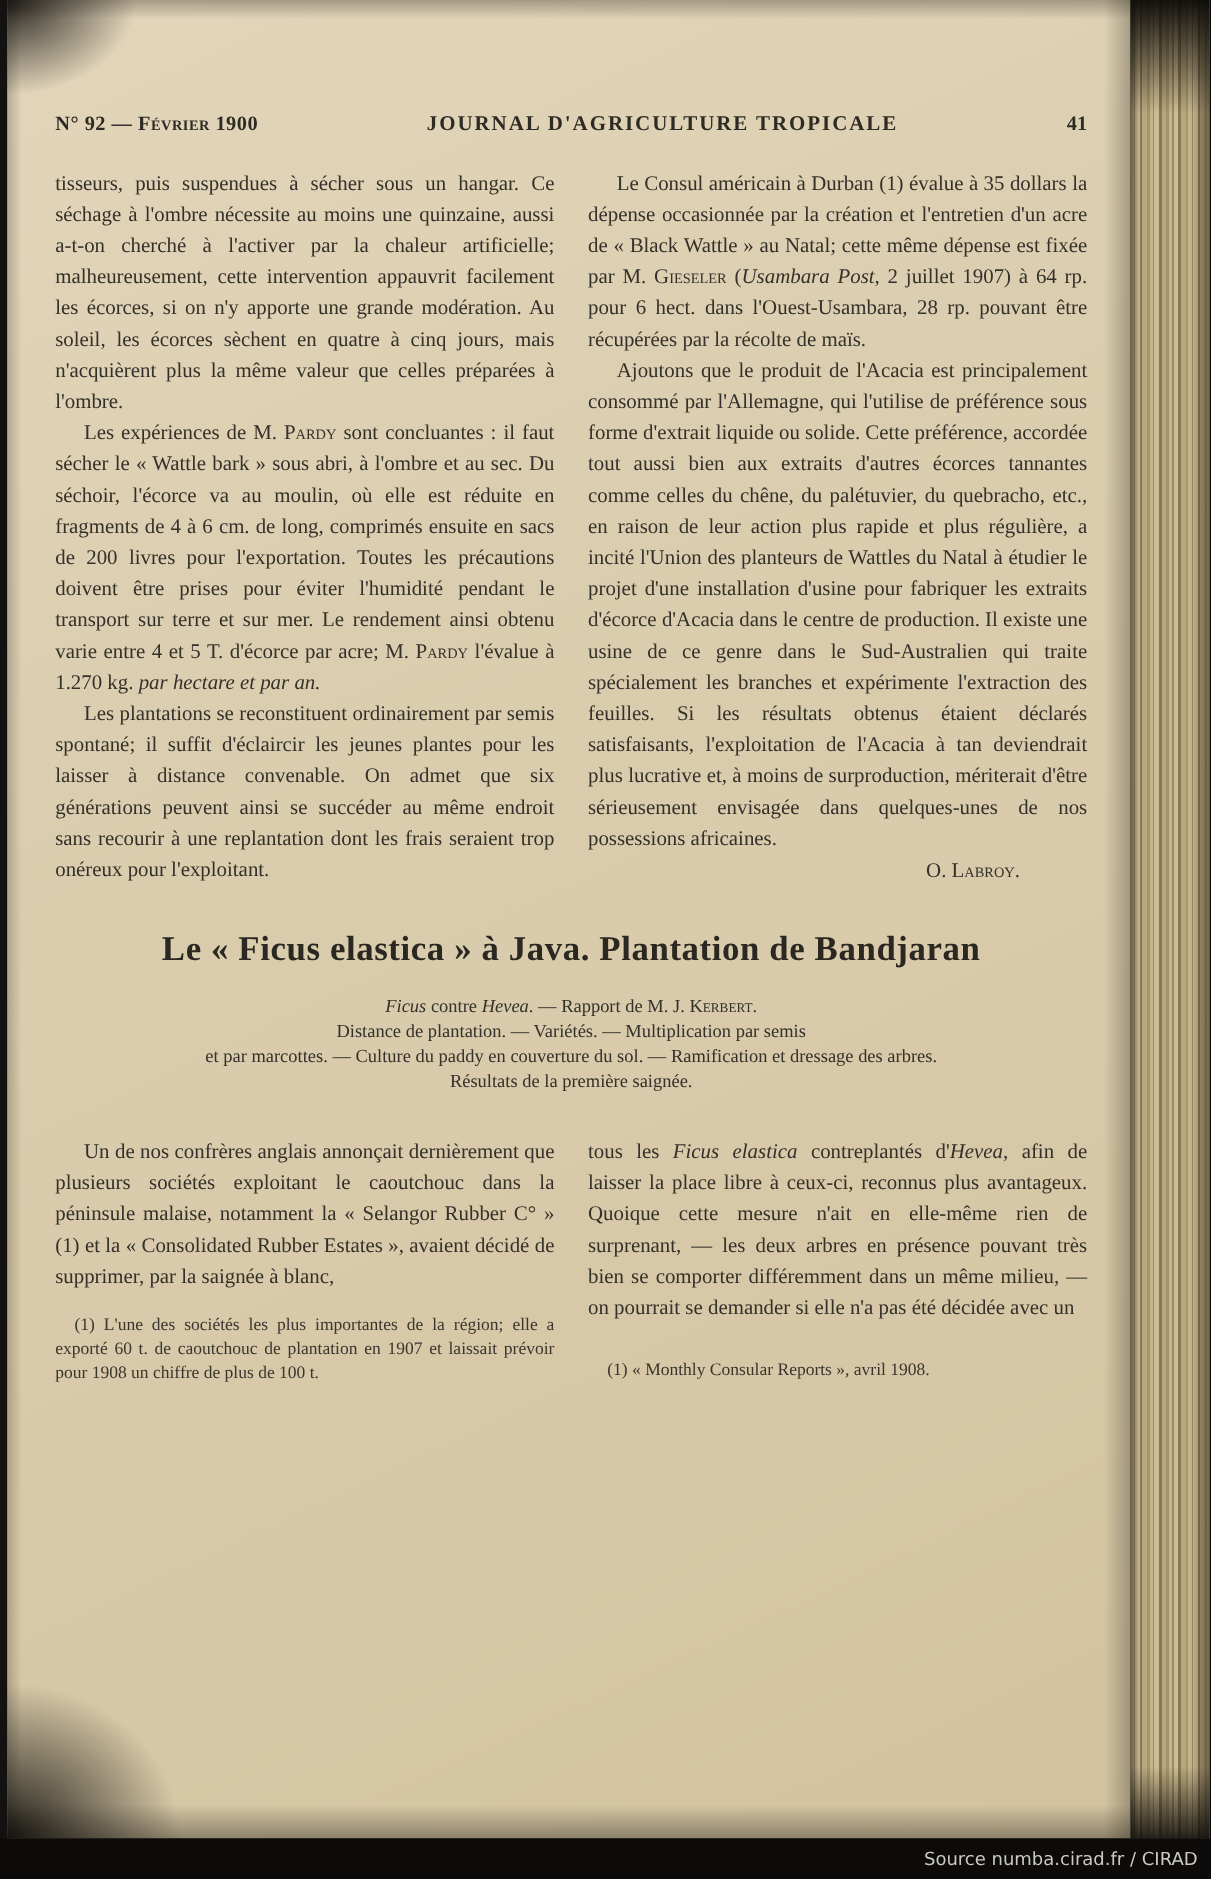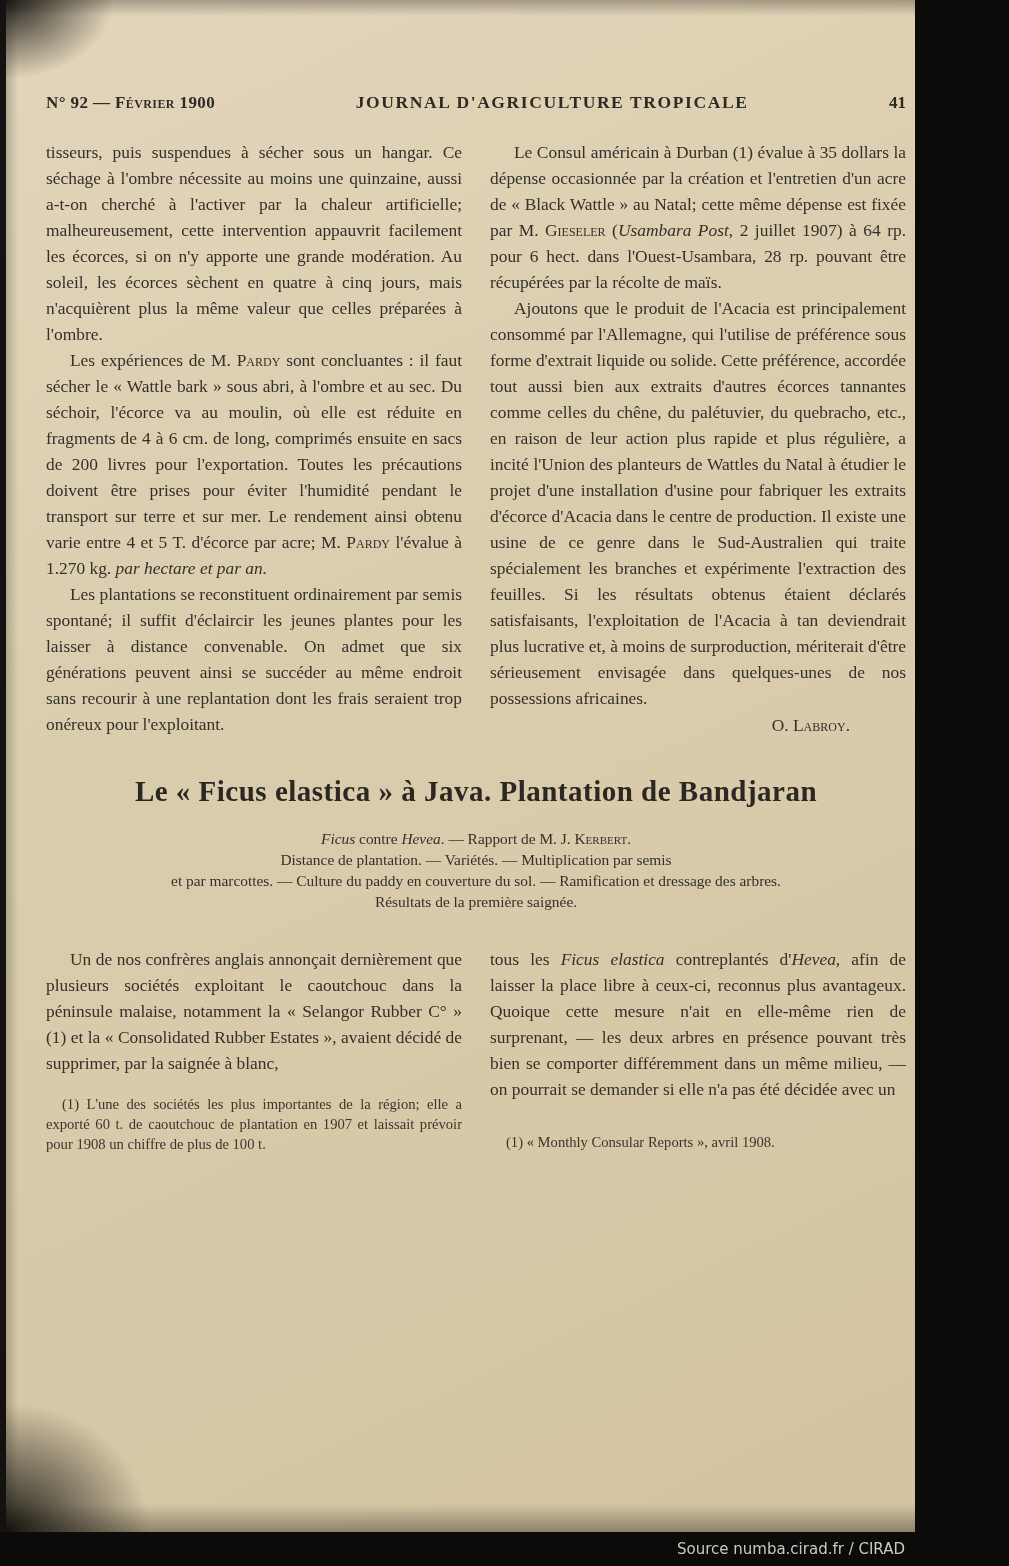--- a/index.html
+++ b/index.html
@@ -1,17 +1,17 @@
 <!DOCTYPE html>
 <html><head>
 <meta charset="utf-8">
 <style>
   html, body { margin:0; padding:0; background:#0c0b09; }
   .canvas {
-    position:relative; width:915px; height:1566px; overflow:hidden;
+    position:relative; width:1008px; height:1566px; overflow:hidden;
     background:#141210;
   }
   
   .page {
     position:absolute; left:6px; top:0; width:936px; height:1532px;
     box-sizing:border-box; padding:92px 36px 0 40px;
     background:linear-gradient(155deg, #e2d5ba 0%, #dacdae 40%, #d3c3a0 100%);
   }
   .page-shade {
     position:absolute; inset:0; pointer-events:none;

